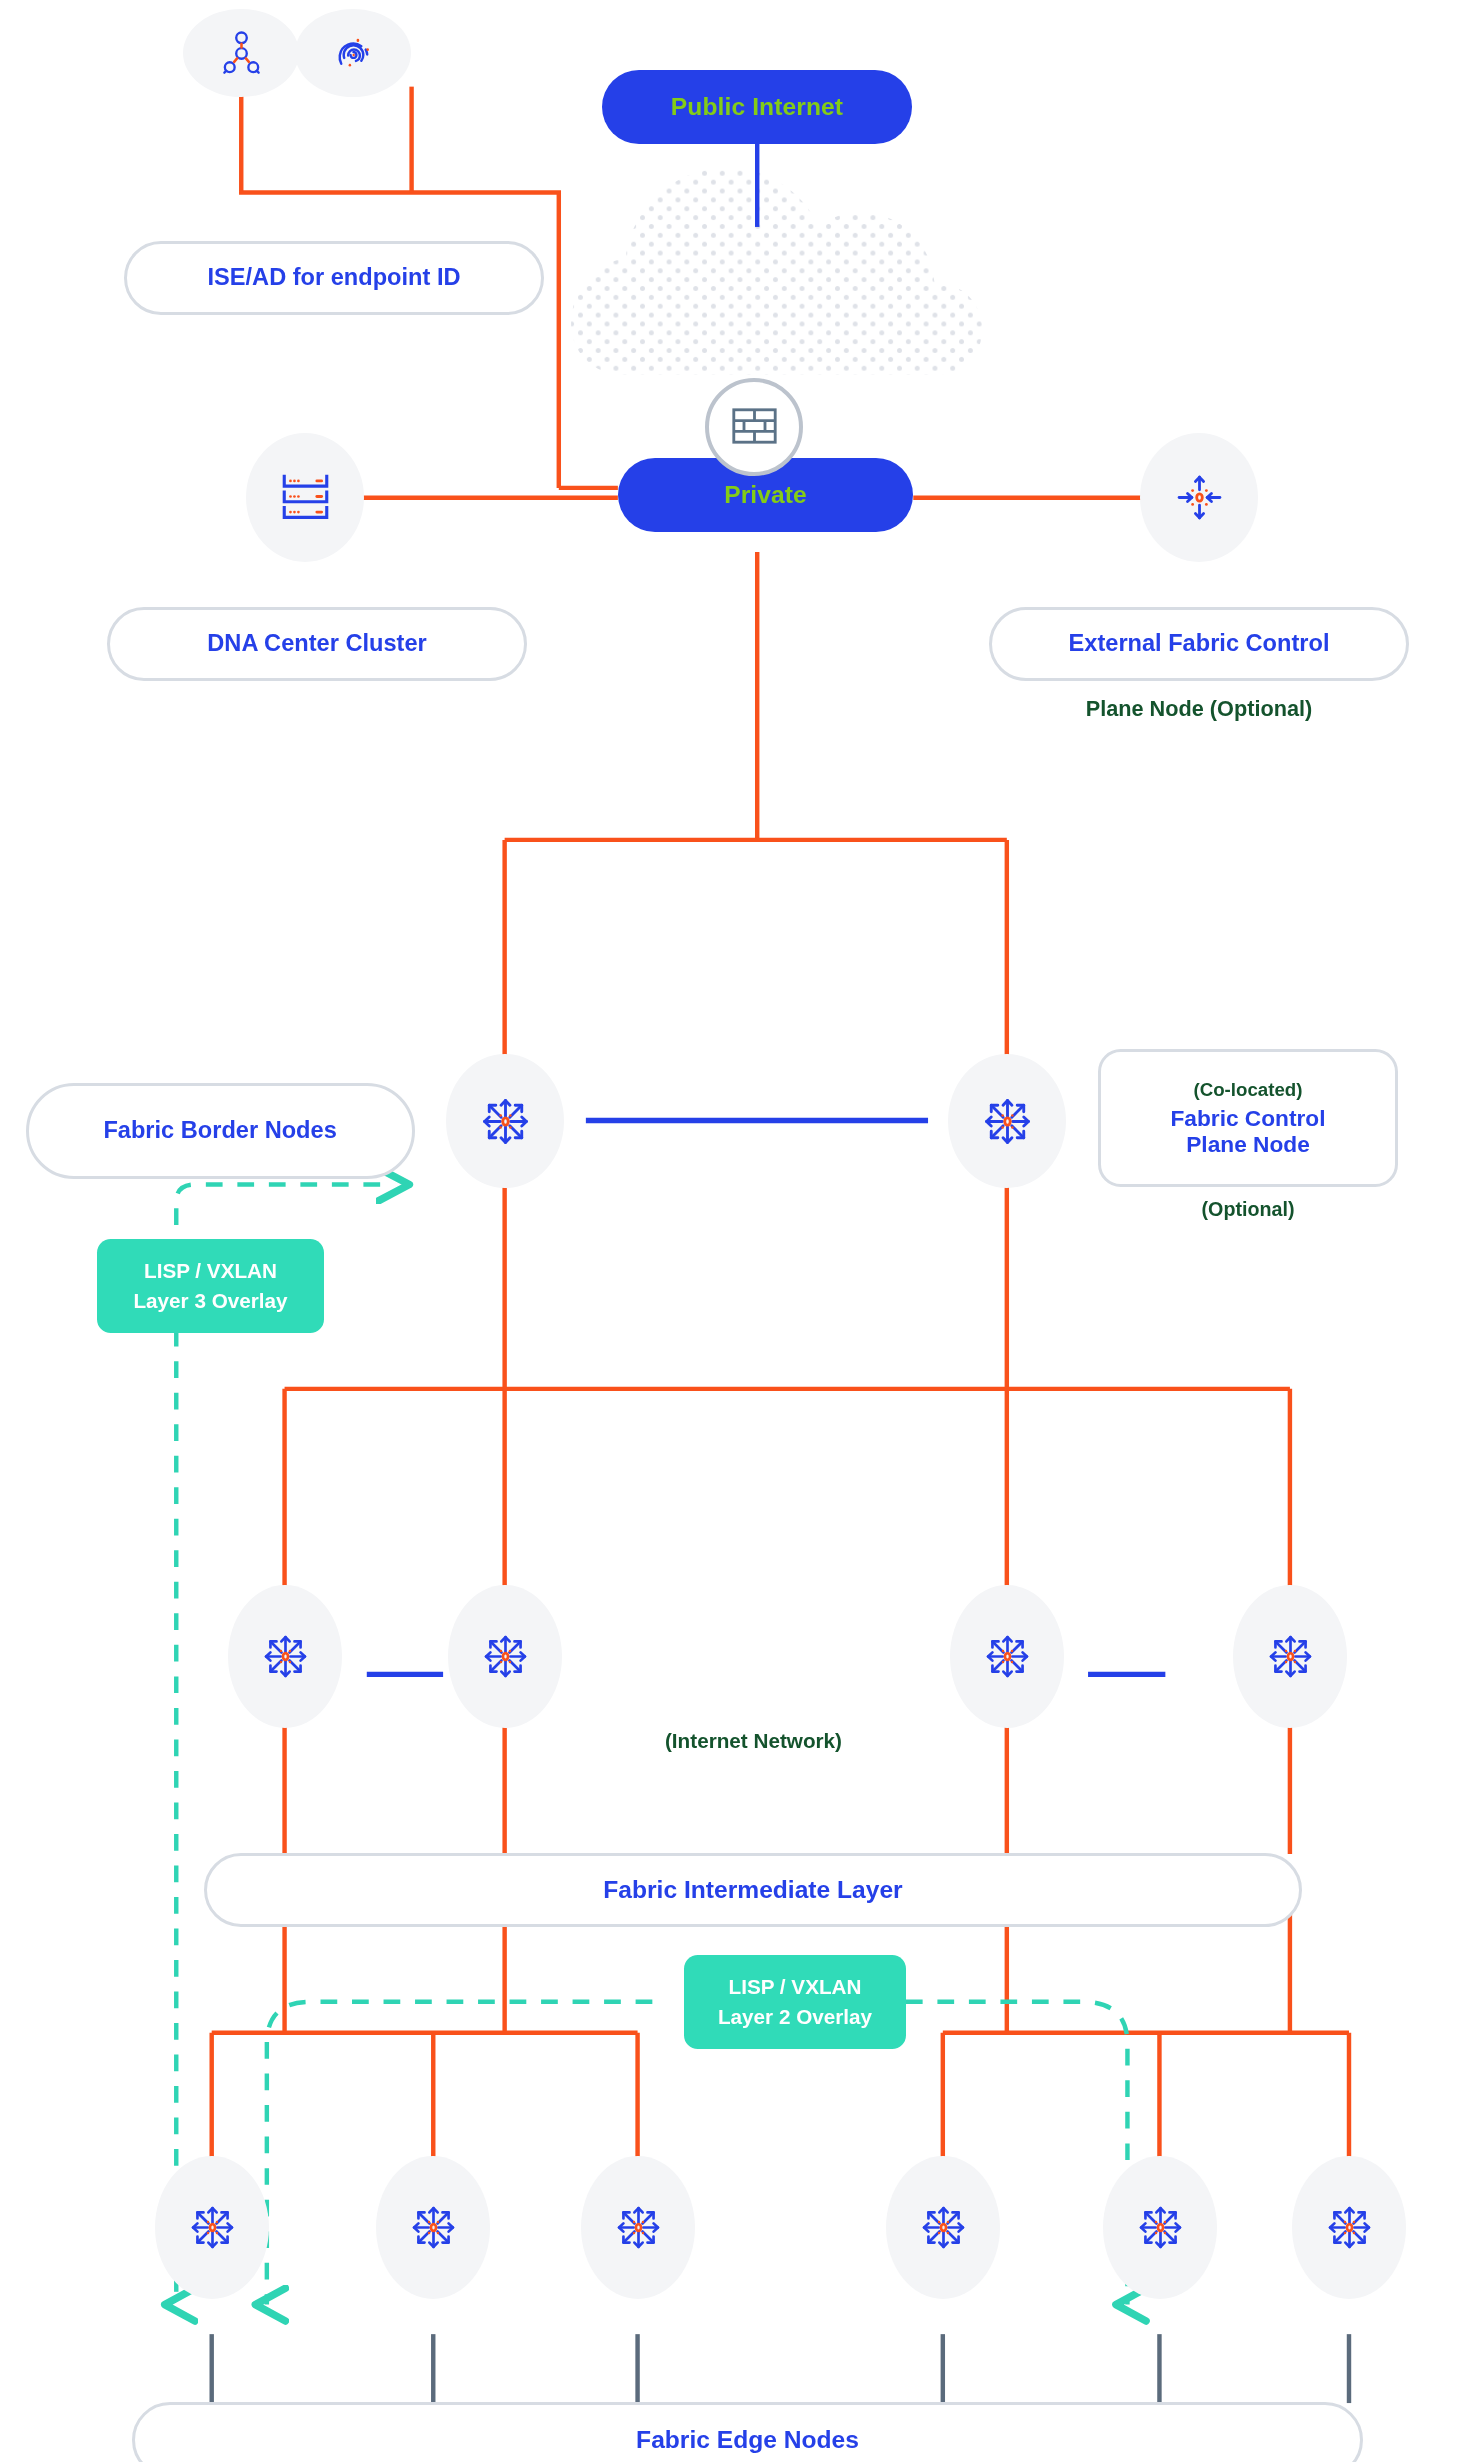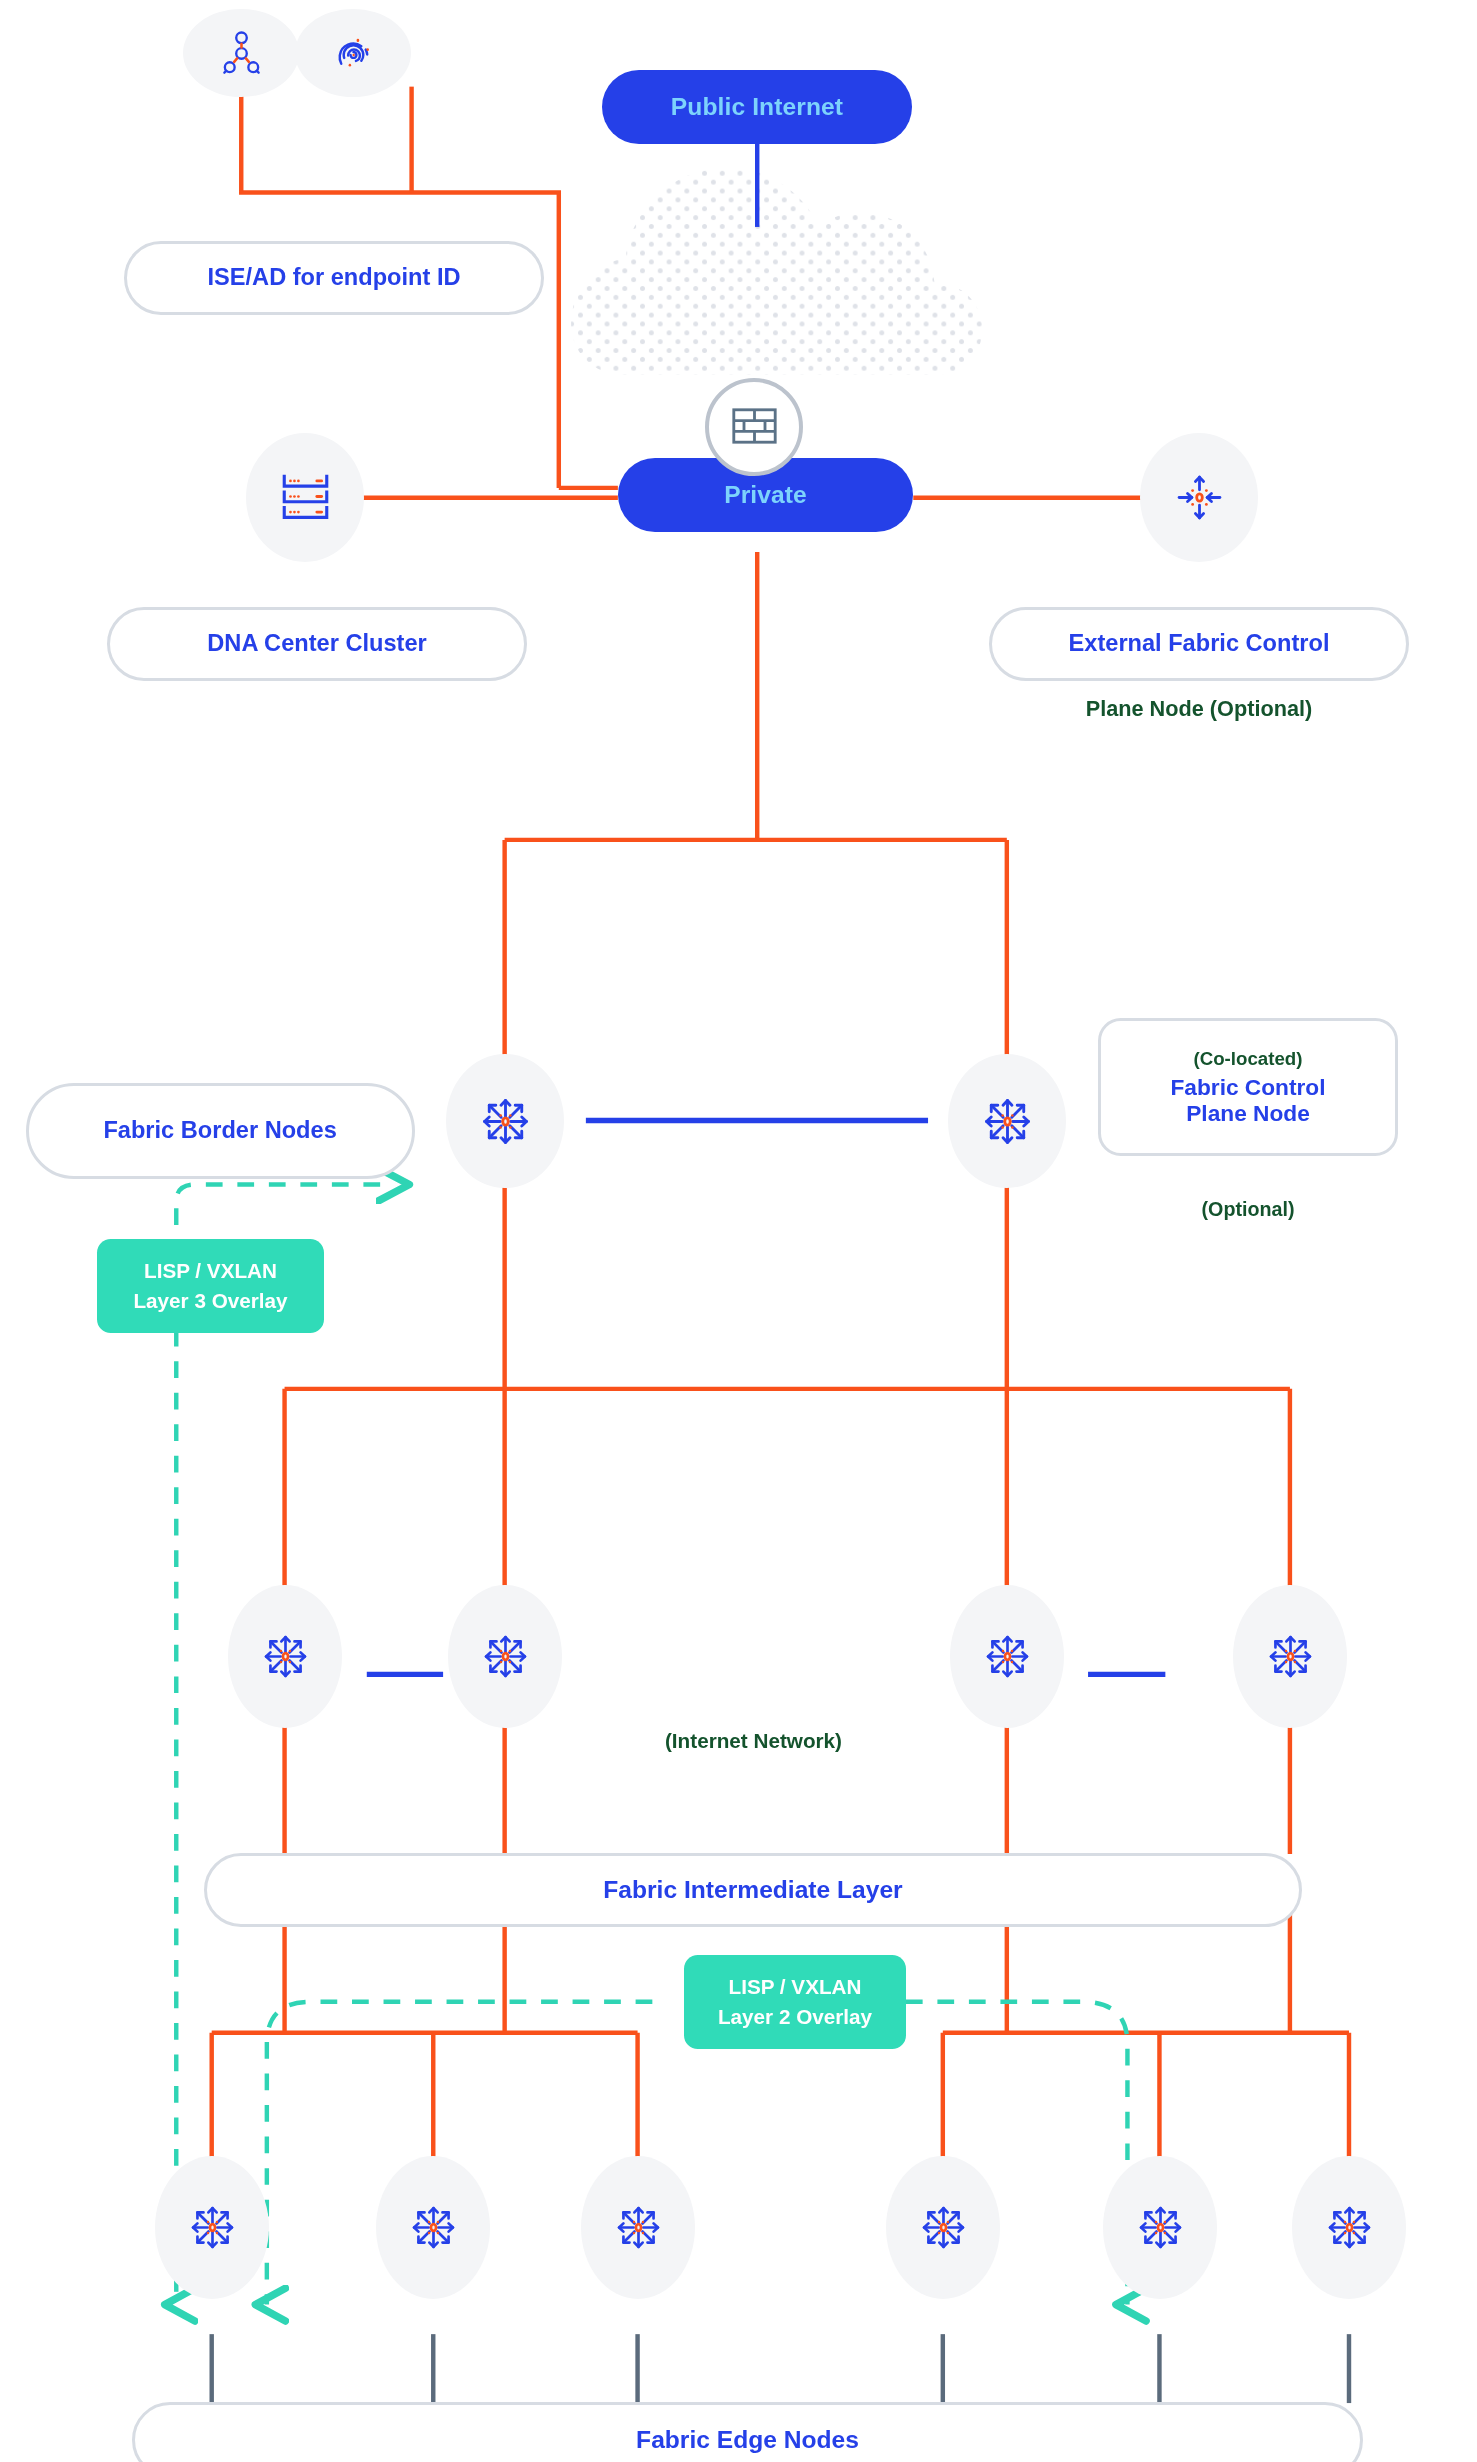--- a/index.html
+++ b/index.html
@@ -35,21 +35,21 @@
     line-height: 1.15;
   }
   .pill.rect { border-radius: 22.7px; }
   .solid-pill {
     position: absolute;
     background: #2540e8;
     border-radius: 492px;
     display: flex;
     align-items: center;
     justify-content: center;
-    color: #7dd3fc;
+    color: #84cc16;
     font-weight: bold;
     letter-spacing: 0.1px;
   }
   .teal-box {
     position: absolute;
     background: #30dbb8;
     border-radius: 13.8px;
     display: flex;
     flex-direction: column;
     align-items: center;
@@ -404,21 +404,21 @@
             <circle cx="24.7" cy="25.6" r="1.0"></circle>
         </g>
       </svg>
     </span>
   </div>
 
   <div class="pill" style="left:25.6px; top:1083px; width:389px; height:96px; font-size:23.6px;">
     <span>Fabric Border Nodes</span>
   </div>
 
-  <div class="pill rect" style="left:1098px; top:1018px; width:300px; height:138px; flex-direction:column; font-size:22.7px;">
+  <div class="pill rect" style="left:1098px; top:1049px; width:300px; height:138px; flex-direction:column; font-size:22.7px;">
     <span class="ghost" style="position:static; font-size:18.7px; margin-bottom:4.9px;">(Co-located)</span>
     <span>Fabric Control</span>
     <span>Plane Node</span>
   </div>
   <div class="ghost" style="left:1098px; top:1198px; width:300px; font-size:19.7px;">(Optional)</div>
 
   <div class="teal-box" style="left:63px; top:1239px; width:227px; height:94px; font-size:20.7px;">
     <span>LISP / VXLAN</span>
     <span>Layer 3 Overlay</span>
   </div>

